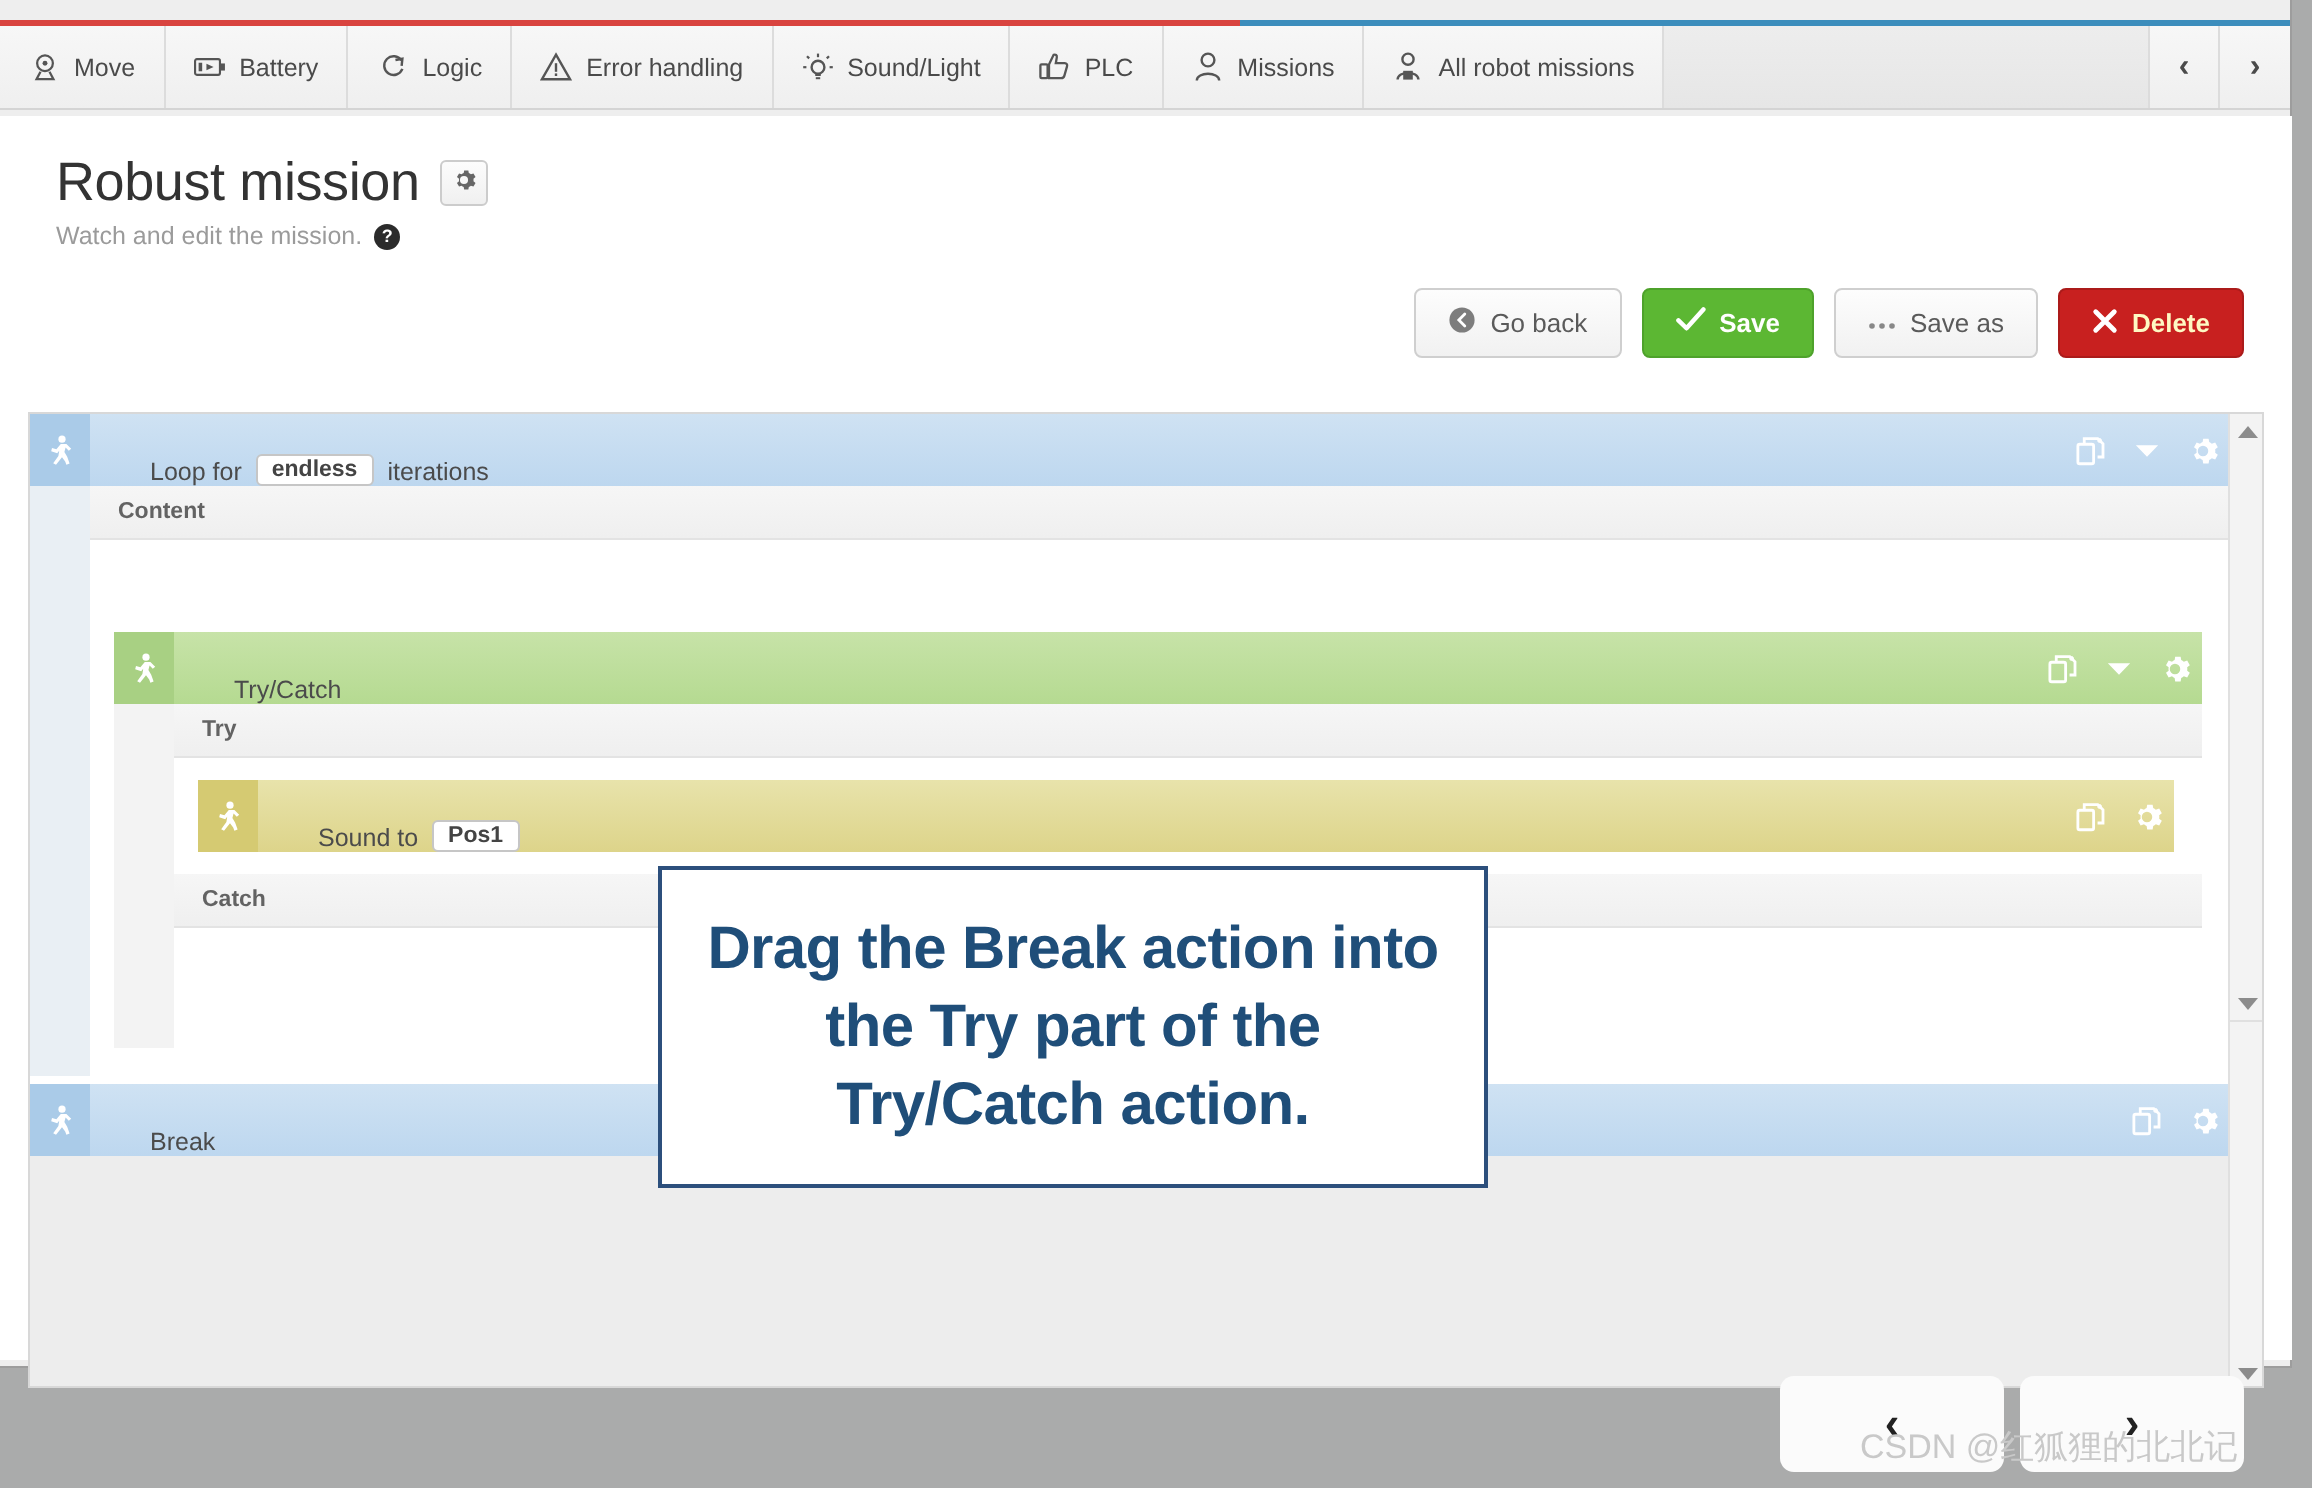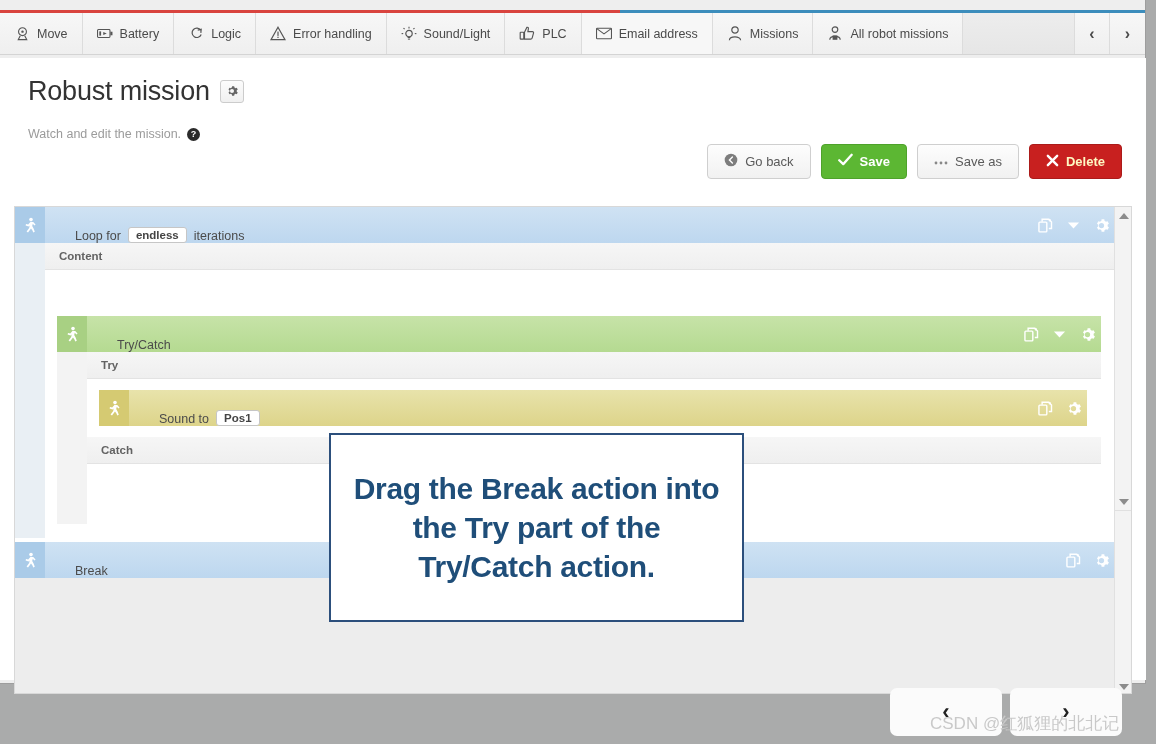--- a/index.html
+++ b/index.html
@@ -85,21 +85,21 @@
     font-size: 27px; font-weight: 400; color: #333;
     letter-spacing: -0.2px;
   }
   .gear-btn {
     width: 24px; height: 23px;
     background: linear-gradient(180deg,#fcfcfc,#f0f0f0);
     border: 1px solid #ccc; border-radius: 3px;
     display: flex; align-items: center; justify-content: center;
     cursor: pointer;
   }
-  #subtitle { margin-top: 20px; font-size: 12.5px; color: #9b9b9b; display:flex; align-items:center; gap:6px;}
+  #subtitle { margin-top: 4px; font-size: 12.5px; color: #9b9b9b; display:flex; align-items:center; gap:6px;}
   .help-dot {
     width: 13px; height: 13px; border-radius: 50%;
     background: #2b2b2b; color: #fff;
     font-size: 9px; font-weight: bold;
     display: inline-flex; align-items: center; justify-content: center;
     line-height: 1; cursor: pointer;
   }
 
   
   #actions { position: absolute; right: 24px; top: 86px; display: flex; gap: 10px; }
@@ -203,21 +203,21 @@
   }
   .vscroll .arrow.bottom { position: absolute; bottom: 0; left: 0; }
   .tri { width: 0; height: 0; }
   .tri.up   { border-left: 5px solid transparent; border-right: 5px solid transparent; border-bottom: 6px solid #8c8c8c; }
   .tri.down { border-left: 5px solid transparent; border-right: 5px solid transparent; border-top: 6px solid #8c8c8c; }
 
   
   #overlay {
     position: absolute;
     left: 329px; top: 433px;
-    width: 415px; height: 189px;
+    width: 415px; height: 161px;
     background: #ffffff;
     border: 2px solid #2c4f7c;
     display: flex; align-items: center; justify-content: center;
     padding: 8px 18px;
     z-index: 40;
   }
   #overlay p {
     font-size: 30px; line-height: 1.30;
     font-weight: bold; color: #1f4e79;
     text-align: center;
@@ -314,29 +314,20 @@
     <div class="tab">
       <span class="ico">
         <svg width="16" height="15" viewBox="0 0 16 15">
             <path d="M5.5 6.2 L7.8 1.4 C8.8 1 9.6 1.6 9.4 2.7 L8.9 5.6 L13.4 5.6 C14.3 5.6 14.8 6.4 14.5 7.2 L13.2 11.8 C13 12.6 12.4 13.1 11.6 13.1 L5.5 13.1 Z" fill="none" stroke="#555" stroke-width="1.15"></path>
             <rect x="1.2" y="6.2" width="3.6" height="6.9" rx="0.6" fill="none" stroke="#555" stroke-width="1.15"></rect>
           </svg>
       </span>
       <span>PLC</span>
     </div>
 
-    <div class="tab active">
-      <span class="ico">
-        <svg width="17" height="13" viewBox="0 0 18 13">
-            <rect x="0.6" y="0.6" width="16.8" height="11.8" rx="0.8" fill="none" stroke="#555" stroke-width="1.2"></rect>
-            <path d="M0.9 1 L9 7 L17.1 1" fill="none" stroke="#555" stroke-width="1.2"></path>
-          </svg>
-      </span>
-      <span>Email address</span>
-    </div>
 
     <div class="tab">
       <span class="ico">
         <svg width="14" height="15" viewBox="0 0 14 15">
             <circle cx="7" cy="4" r="3.2" fill="none" stroke="#555" stroke-width="1.2"></circle>
             <path d="M1.4 14.2 C1.4 9.8 12.6 9.8 12.6 14.2" fill="none" stroke="#555" stroke-width="1.2"></path>
           </svg>
       </span>
       <span>Missions</span>
     </div>

